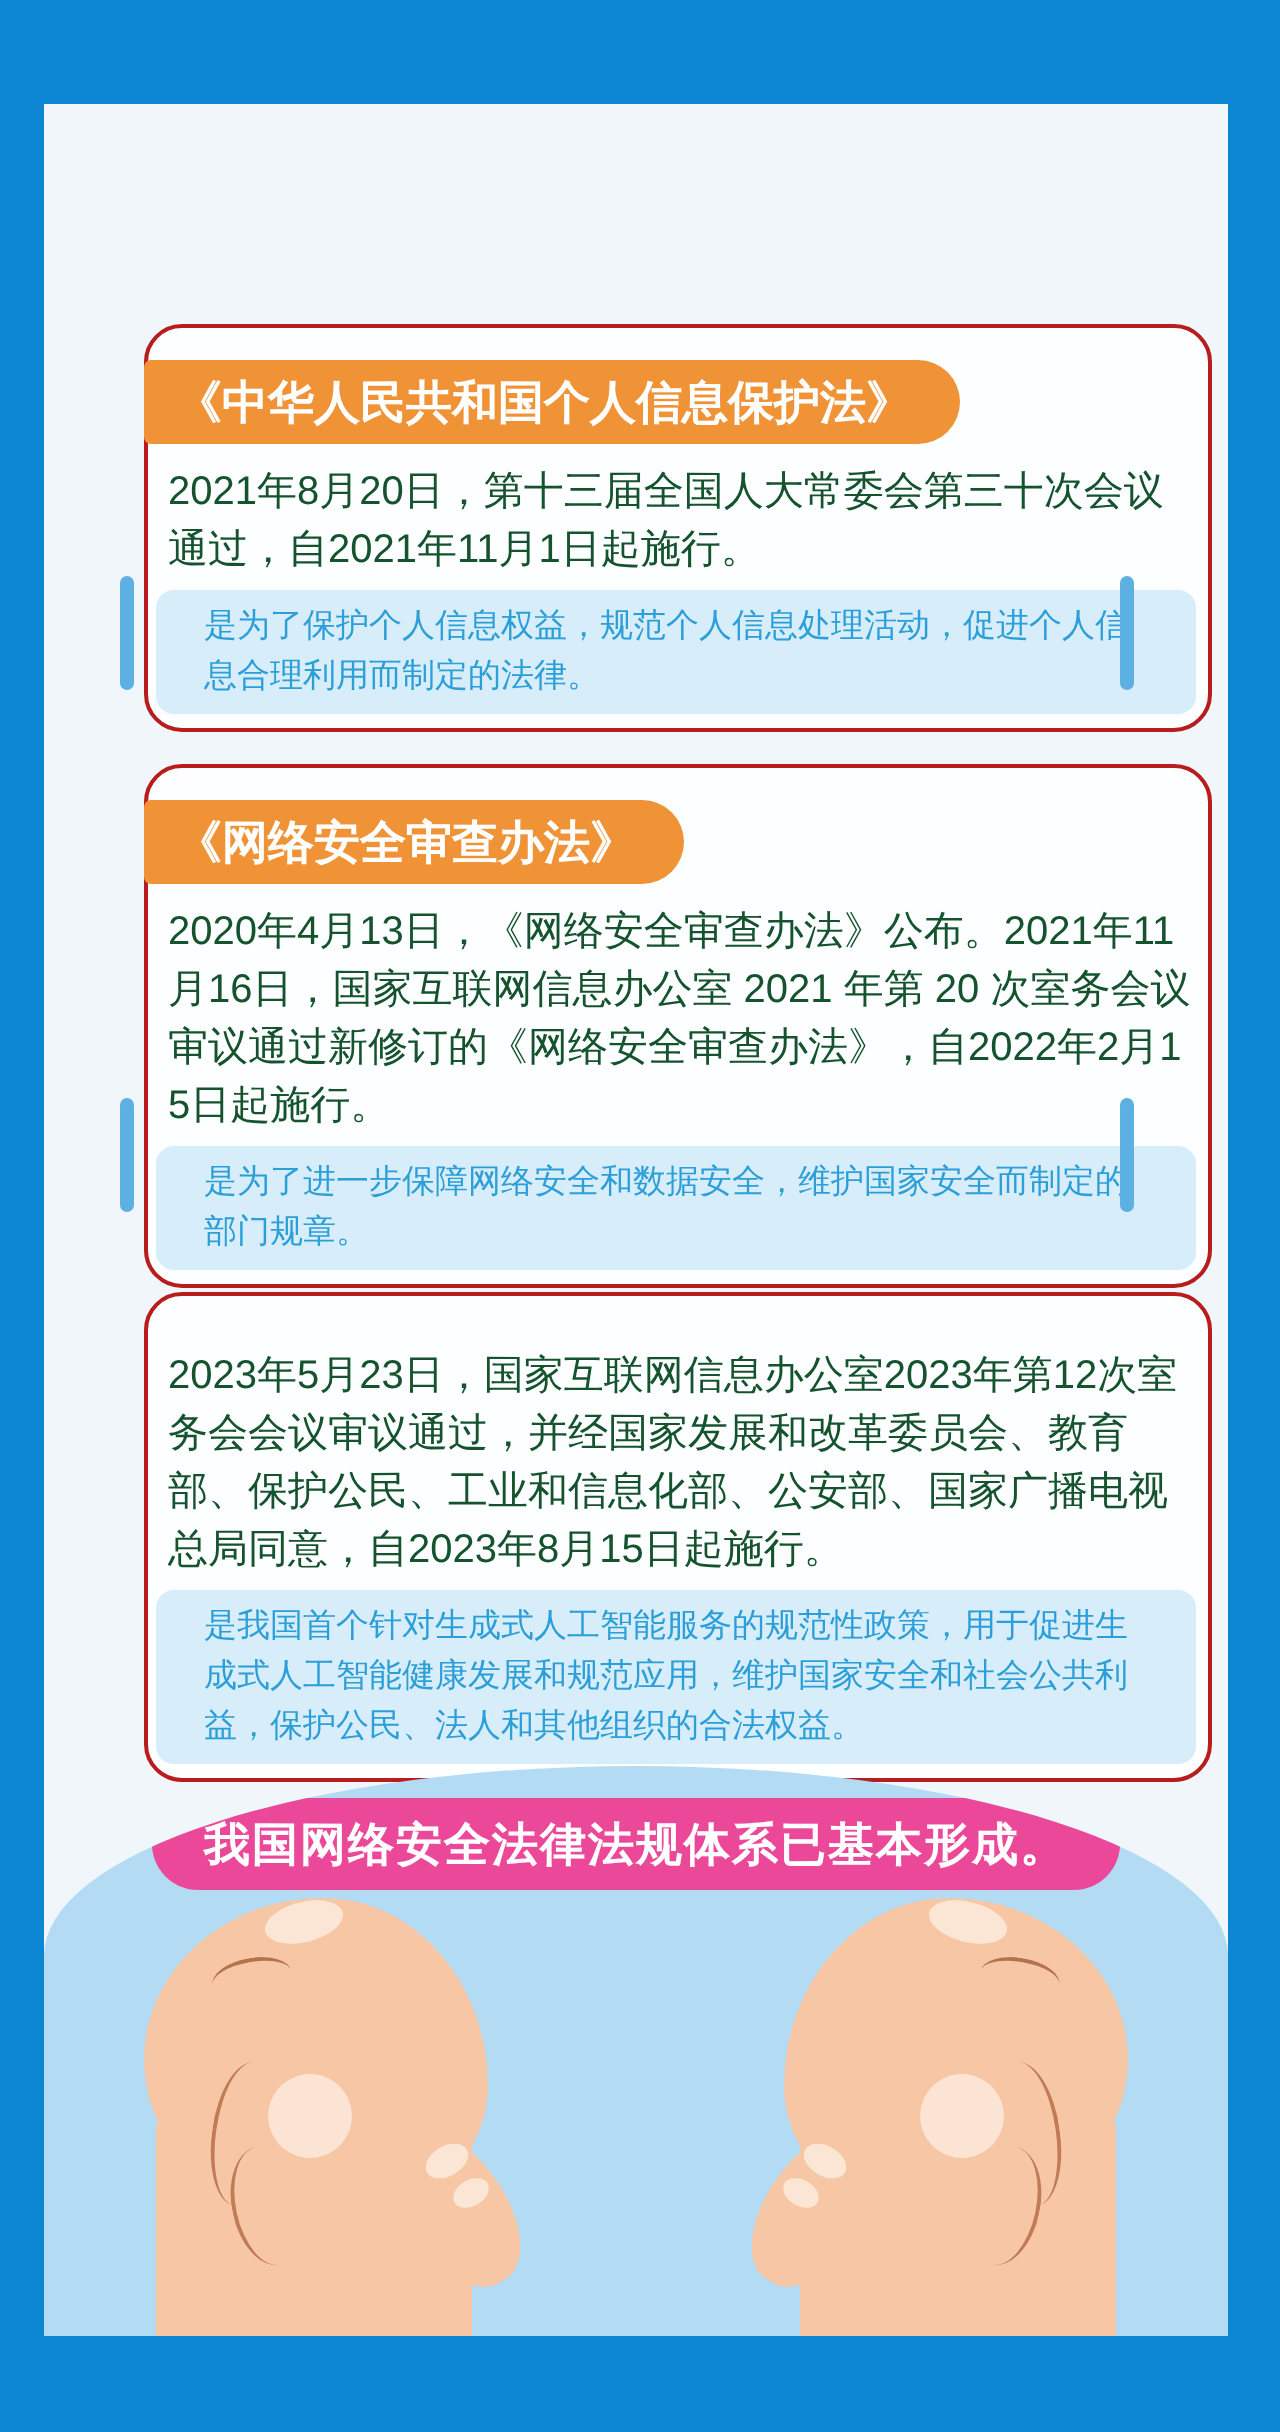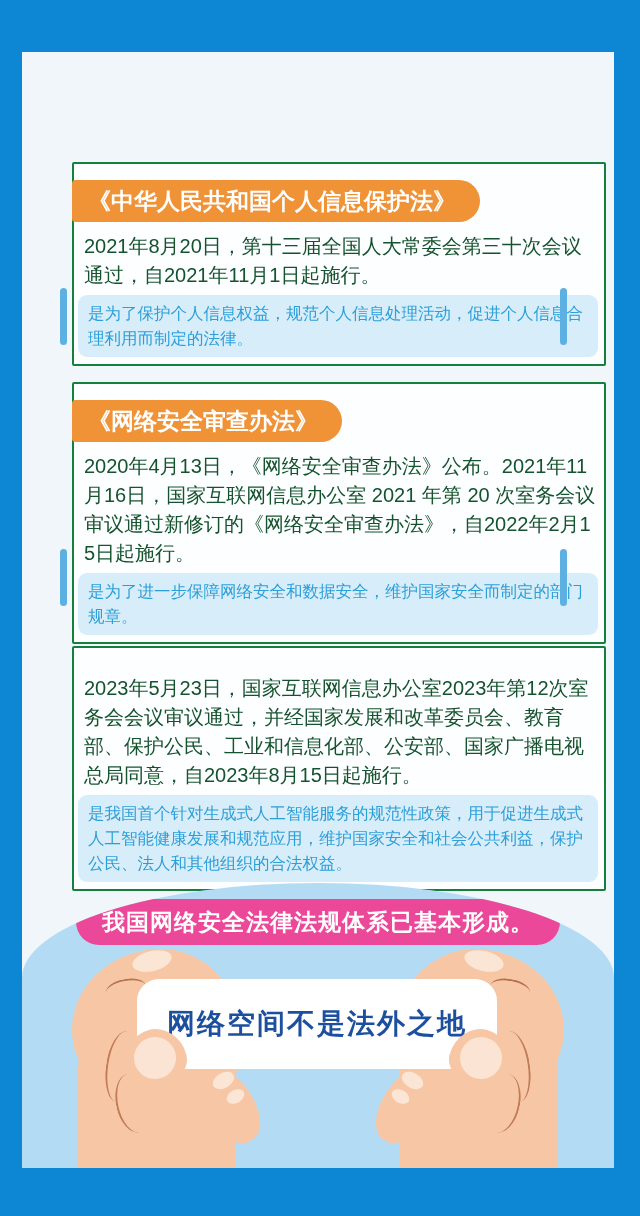--- a/index.html
+++ b/index.html
@@ -9,37 +9,37 @@
     background:#0d86d3;
     font-family:"Liberation Sans","DejaVu Sans",sans-serif;
   }
   .panel{
     position:absolute;left:22px;top:52px;width:592px;height:1116px;
     background:#f0f6fa;
   }
   
   .card{
     position:absolute;left:50px;width:534px;box-sizing:border-box;
-    background:#fdfeff;border:2px solid #15803d;border-radius:2px;
+    background:#fdfeff;border:2px solid #b91c1c;border-radius:19px;
     padding:16px 6px 7px 10px;z-index:2;
   }
   .card1{top:110px}.card2{top:330px}.card3{top:594px}
   .badge{
     position:relative;left:-12px;width:fit-content;max-width:500px;
     background:#f09236;color:#ffffff;font-weight:bold;font-size:23px;
     height:42px;line-height:42px;padding:0 24px 0 16px;
     border-radius:4px 24px 24px 4px;white-space:nowrap;
   }
   .body{
     margin:10px 0 0 0;font-size:20px;line-height:29px;color:#14532d;
     word-break:break-all;
   }
   .note{
     margin:5px 0 0 -6px;background:#d7edfa;border-radius:9px;
-    padding:6px 10px;font-size:16.5px;line-height:25px;color:#2d9fd8;
+    padding:6px 24px;font-size:16.5px;line-height:25px;color:#2d9fd8;
     word-break:break-all;
   }
   
   .connector{
     position:absolute;width:7px;height:57px;border-radius:4px;
     background:#5cb1e2;z-index:3;
   }
   .cA{top:288px}.cB{top:549px}.cl{left:60px}.cr{left:560px}
   
   .dome{
@@ -155,23 +155,20 @@
       <div class="h-blob"></div>
       <div class="h-tipnail"></div>
       <div class="h-kline"></div>
       <div class="h-wedge"></div>
       <div class="h-ko1"></div>
       <div class="h-ko2"></div>
       <div class="h-arc1"></div>
       <div class="h-arc2"></div>
     </div>
 
-    <div class="banner">
-      <span>网络空间不是法外之地</span>
-    </div>
 
     <div class="hand front left">
       <div class="h-thumb"></div>
       <div class="h-thumbnail"></div>
     </div>
     <div class="hand front right">
       <div class="h-thumb"></div>
       <div class="h-thumbnail"></div>
     </div>
 

